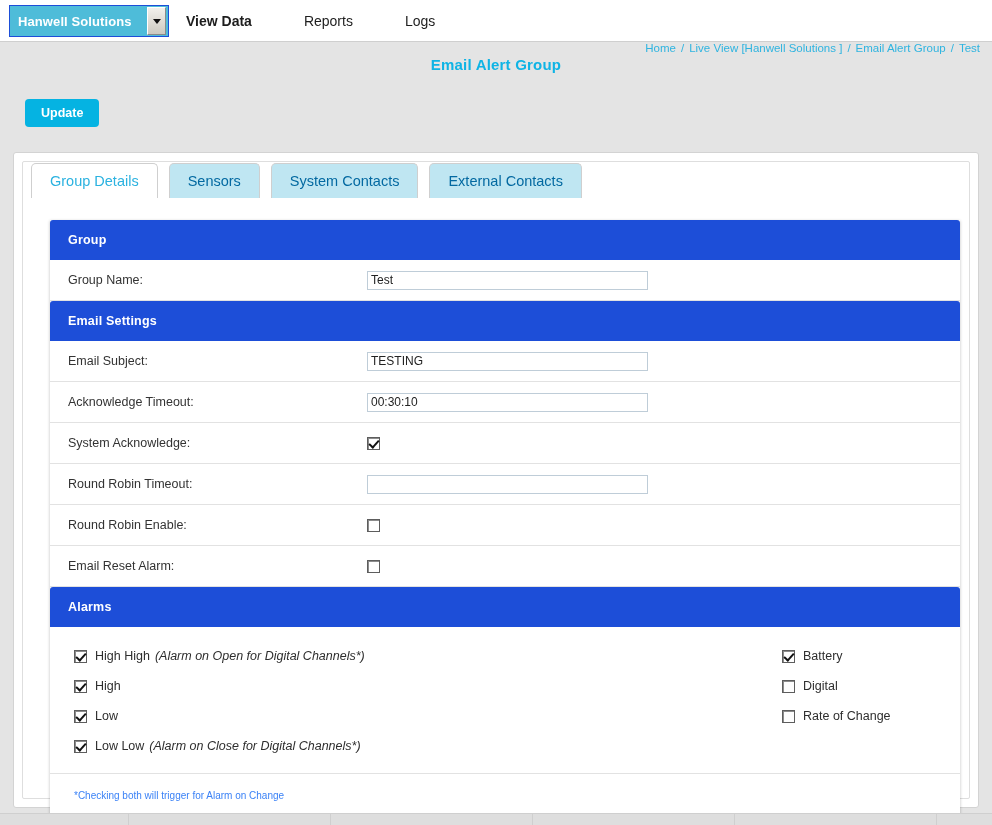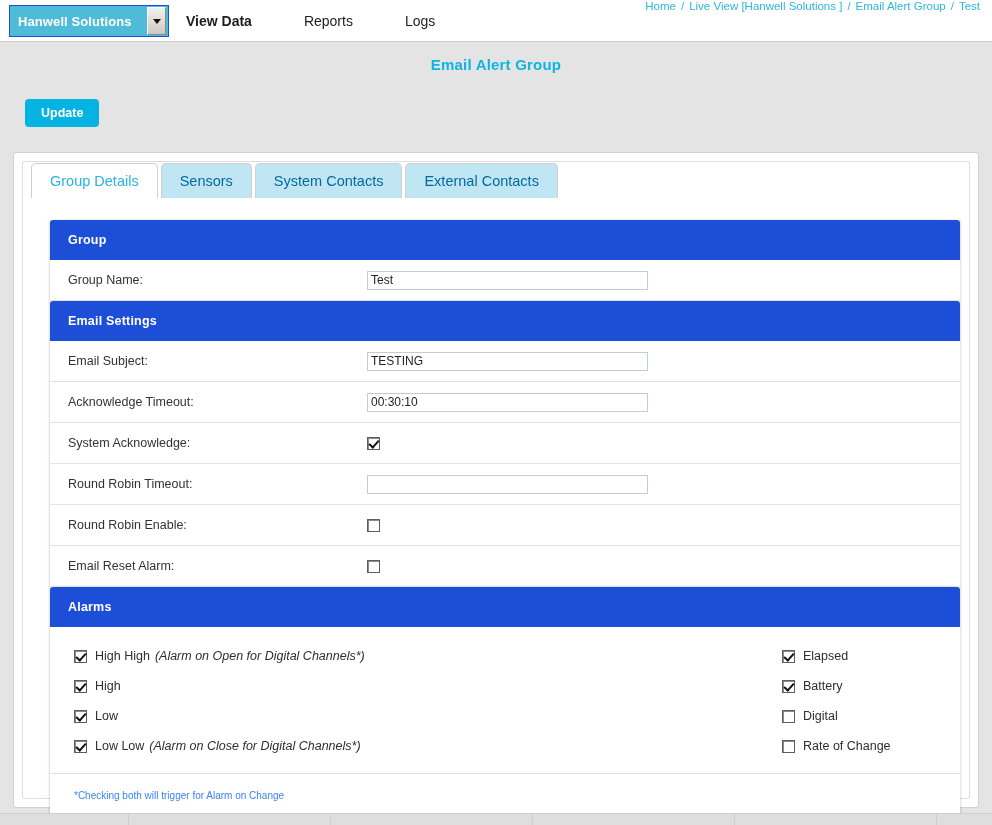--- a/index.html
+++ b/index.html
@@ -67,21 +67,21 @@
     cursor: pointer;
     white-space: nowrap;
   }
   .nav-item.active { font-weight: bold; }
 
   .breadcrumb {
     position: absolute;
     right: 12px; top: 0;
     height: 54px;
     display: flex;
-    align-items: flex-start;
+    align-items: flex-end;
     font-size: 11.5px;
     color: #2fb4e0;
     white-space: nowrap;
   }
   .breadcrumb a { color: #2fb4e0; text-decoration: none; cursor: pointer; }
   .breadcrumb .sep { color: #2fb4e0; margin: 0 5px; }
   .breadcrumb .cur { color: #2fb4e0; }
 
   
   .page-title {
@@ -129,20 +129,21 @@
   }
 
   
   .tabs {
     position: absolute;
     left: 0; top: -1px;
     height: 37px;
     display: flex;
     align-items: flex-end;
     padding-left: 8px;
+    gap: 8px;
   }
   .tab {
     height: 35px;
     line-height: 35px;
     padding: 0 18px;
     margin-right: 3px;
     font-size: 14.5px;
     color: #0369a1;
     background: #bfe6f2;
     border: 1px solid #cfcfcf;
@@ -377,24 +378,20 @@
             <div class="alarm-item">
               <span class="cb on"></span>
               <span class="txtlbl">Low Low</span>
               <span class="note">(Alarm on Close for Digital Channels*)</span>
             </div>
           </div>
 
           <div class="alarm-col right">
             <div class="alarm-item">
               <span class="cb on"></span>
-              <span class="txtlbl">Elapsed</span>
-            </div>
-            <div class="alarm-item">
-              <span class="cb on"></span>
               <span class="txtlbl">Battery</span>
             </div>
             <div class="alarm-item">
               <span class="cb"></span>
               <span class="txtlbl">Digital</span>
             </div>
             <div class="alarm-item">
               <span class="cb"></span>
               <span class="txtlbl">Rate of Change</span>
             </div>

